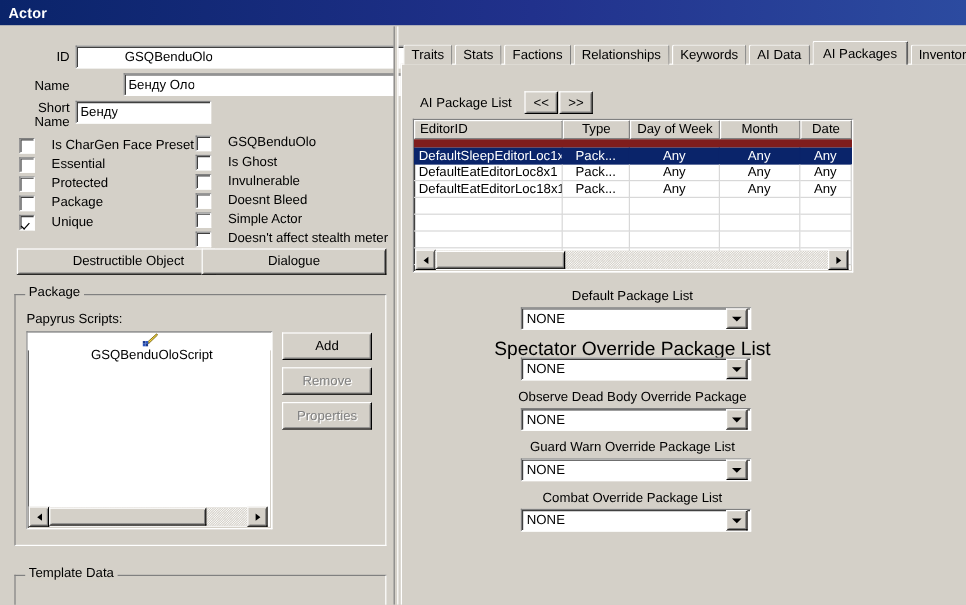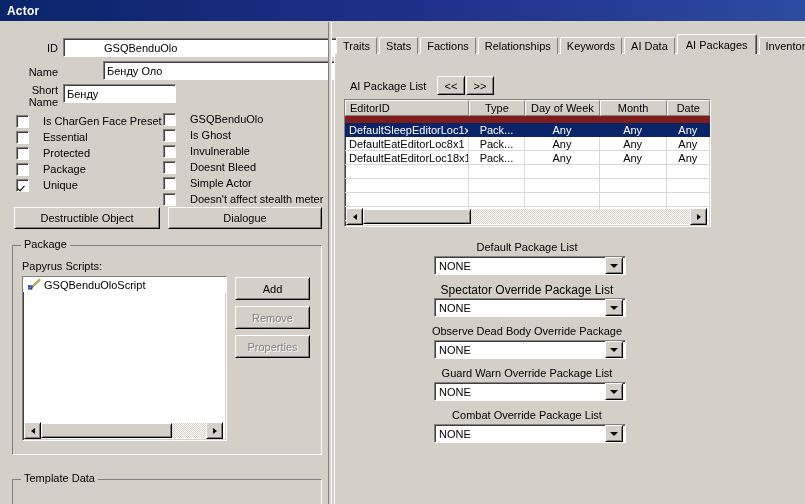--- a/index.html
+++ b/index.html
@@ -235,32 +235,32 @@
         <span class="cbtext">Doesnt Bleed</span>
       </div>
       <div class="cbrow" style="left: 163px; top: 176px;">
         <div class="cbbox"></div>
         <span class="cbtext">Simple Actor</span>
       </div>
       <div class="cbrow" style="left: 163px; top: 192px;">
         <div class="cbbox"></div>
         <span class="cbtext">Doesn't affect stealth meter</span>
       </div>
-      <div class="btn" style="position: absolute; left: 14px; top: 207px; width: 144px; height: 20px;">
+      <div class="btn" style="position: absolute; left: 14px; top: 207px; width: 144px; height: 20px; padding-left: 20px;">
         <span>Destructible Object</span>
       </div>
       <div class="btn" style="position: absolute; left: 168px; top: 207px; width: 152px; height: 20px;">
         <span>Dialogue</span>
       </div>
       <div class="group" style="left: 12px; top: 245px; width: 308px; height: 208px;">
         <span class="glabel">Package</span>
       </div>
       <div class="lbl" style="left: 22px; top: 260px;">Papyrus Scripts:</div>
       <div class="sunken" style="position: absolute; left: 22px; top: 276px; width: 203px; height: 163px; overflow: hidden;">
-        <div style="display: flex; align-items: center; height: 15px; padding-left: 4px; background: rgb(255, 255, 255);">
+        <div style="display: flex; align-items: center; height: 15px; padding-left: 4px; background: rgb(255, 255, 255); flex-direction: column;">
           <div class="scripticon"><svg width="14" height="13" viewBox="0 0 14 13">
               <path d="M12.5 1.2 L13.3 2.2 L6.2 9.0 L4.6 9.5 L5.1 7.9 Z" fill="#f2d23b" stroke="#6b5a12" stroke-width=".7"></path>
               <path d="M4.6 9.5 L5.1 7.9 L6.2 9.0 Z" fill="#ffffff" stroke="#555" stroke-width=".5"></path>
               <rect x="1" y="7.2" width="2.2" height="2.2" fill="#1b3a8c"></rect>
               <rect x="3.2" y="9.4" width="2.2" height="2.2" fill="#1b3a8c"></rect>
               <rect x="1" y="9.4" width="2.2" height="2.2" fill="#2b55c0"></rect>
               <rect x="3.2" y="7.2" width="2.2" height="2.2" fill="#2b55c0"></rect>
             </svg></div>
           <span style="font-size: 11px;">GSQBenduOloScript</span>
         </div>
@@ -436,21 +436,21 @@
           <div class="arw r"></div>
         </div>
       </div>
       <div style="position: absolute; left: 346px; top: 241px; width: 362px; text-align: center; font-size: 11px;">Default Package List</div>
       <div class="combo" style="left: 434px; top: 256px; width: 192px;">
         <div class="cval">NONE</div>
         <div class="carrow">
           <i></i>
         </div>
       </div>
-      <div style="position: absolute; left: 346px; top: 283px; width: 362px; text-align: center; font-size: 12px;">Spectator Override Package List</div>
+      <div style="position: absolute; left: 346px; top: 283px; width: 362px; text-align: center; font-size: 16px;">Spectator Override Package List</div>
       <div class="combo" style="left: 434px; top: 298px; width: 192px;">
         <div class="cval">NONE</div>
         <div class="carrow">
           <i></i>
         </div>
       </div>
       <div style="position: absolute; left: 346px; top: 325px; width: 362px; text-align: center; font-size: 11px;">Observe Dead Body Override Package</div>
       <div class="combo" style="left: 434px; top: 340px; width: 192px;">
         <div class="cval">NONE</div>
         <div class="carrow">

